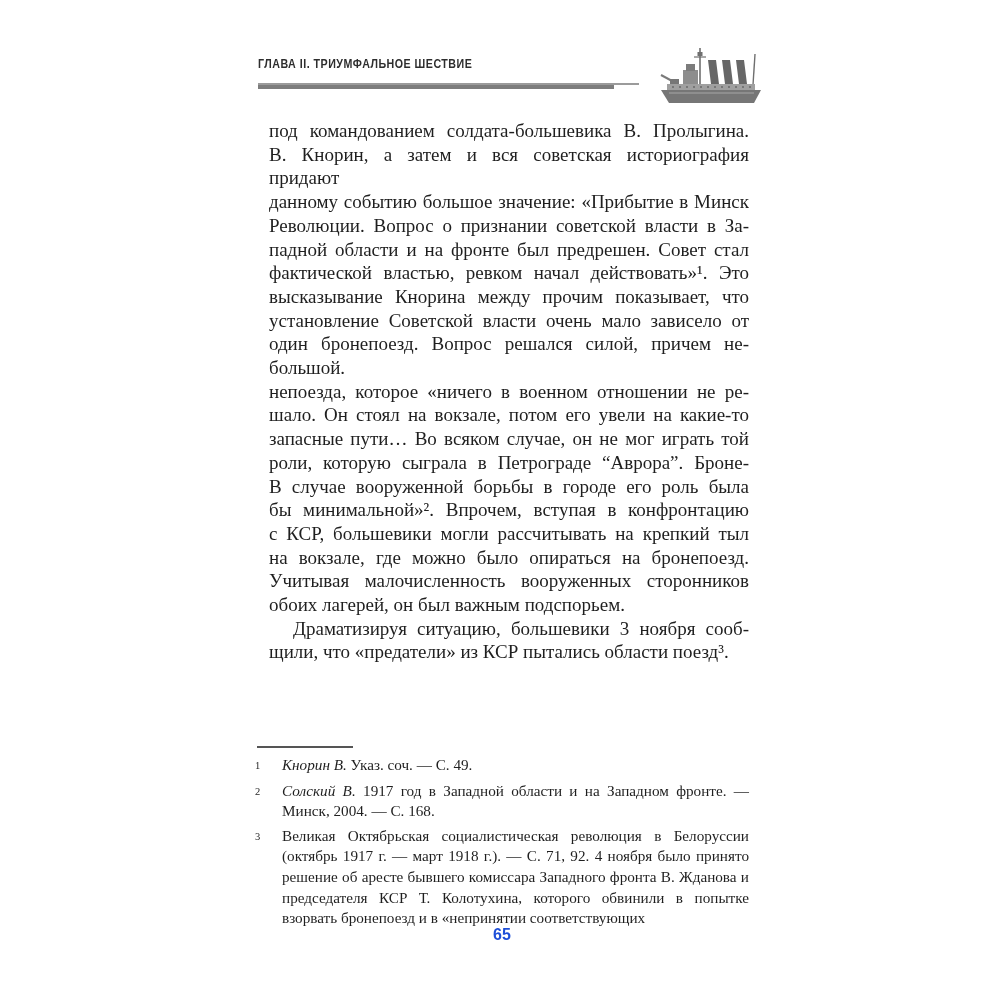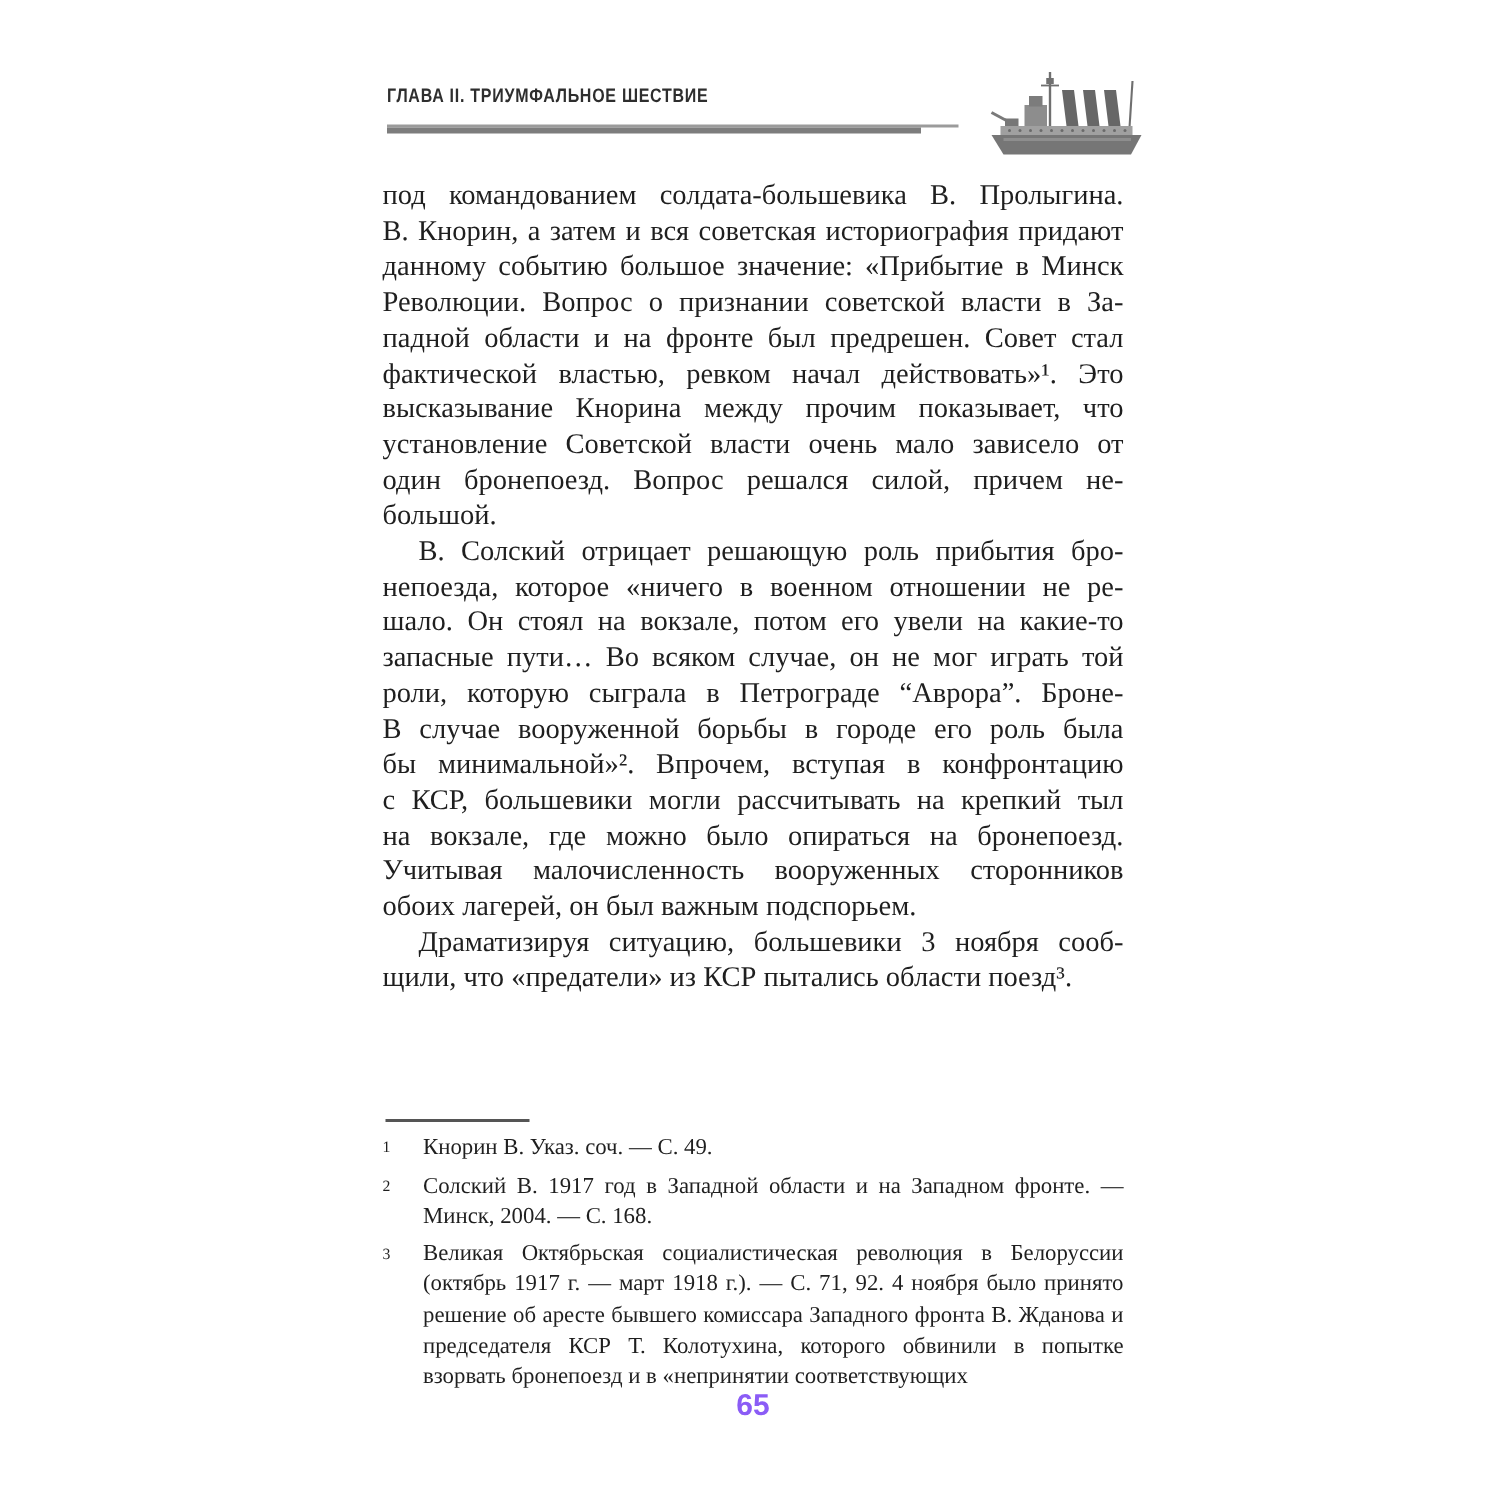--- a/index.html
+++ b/index.html
@@ -31,46 +31,47 @@
   
   .body-text{
     position:absolute;left:255px;top:119px;width:494px;
     font-size:19px;line-height:23.7px;
   }
   .line{
     text-align:justify;
     -moz-text-align-last:justify;
     text-align-last:justify;
     white-space:normal;
+    margin-left:14px;
   }
   .line.last{ text-align-last:left; -moz-text-align-last:left; }
   .line.indent{ padding-left:24px; }
   
   .fn-sep{position:absolute;left:257px;top:746px;width:96px;height:2px;background:#555;}
   .footnotes{
     position:absolute;left:255px;top:755px;width:494px;
     font-size:15.2px;line-height:20.6px;
   }
   .footnote{display:flex;margin:0 0 4px 0;}
   .fn-num{
     flex:none;width:27px;
     font-size:10.5px;
     padding-top:1px;
     color:#1f1f1f;
   }
   .fn-text{flex:1;margin:0;text-align:justify;}
-  .fn-author{}
+  .fn-author{font-style:italic;}
   
   .page-number{
     position:absolute;left:255px;top:926px;width:494px;
     text-align:center;
     font-family:"Liberation Sans", sans-serif;
     font-weight:bold;
-    font-size:20px;
-    color:#8b5cf6;
+    font-size:16px;
+    color:#1d4ed8;
   }
 </style>
 </head>
 <body>
 
 <div class="page">
 
   <div class="chapter-title">Глава II. Триумфальное шествие</div>
 
   <div class="rule">
@@ -115,21 +116,20 @@
       <div class="line">под командованием солдата-большевика В. Пролыгина.</div>
       <div class="line">В. Кнорин, а затем и вся советская историография придают</div>
       <div class="line">данному событию большое значение: «Прибытие в Минск</div>
       <div class="line">Революции. Вопрос о признании советской власти в За-</div>
       <div class="line">падной области и на фронте был предрешен. Совет стал</div>
       <div class="line">фактической властью, ревком начал действовать»¹. Это</div>
       <div class="line">высказывание Кнорина между прочим показывает, что</div>
       <div class="line">установление Советской власти очень мало зависело от</div>
       <div class="line">один бронепоезд. Вопрос решался силой, причем не-</div>
       <div class="line last">большой.</div>
-      <div class="line indent">В. Солский отрицает решающую роль прибытия бро-</div>
       <div class="line">непоезда, которое «ничего в военном отношении не ре-</div>
       <div class="line">шало. Он стоял на вокзале, потом его увели на какие-то</div>
       <div class="line">запасные пути… Во всяком случае, он не мог играть той</div>
       <div class="line">роли, которую сыграла в Петрограде “Аврора”. Броне-</div>
       <div class="line">В случае вооруженной борьбы в городе его роль была</div>
       <div class="line">бы минимальной»². Впрочем, вступая в конфронтацию</div>
       <div class="line">с КСР, большевики могли рассчитывать на крепкий тыл</div>
       <div class="line">на вокзале, где можно было опираться на бронепоезд.</div>
       <div class="line">Учитывая малочисленность вооруженных сторонников</div>
       <div class="line last">обоих лагерей, он был важным подспорьем.</div>

